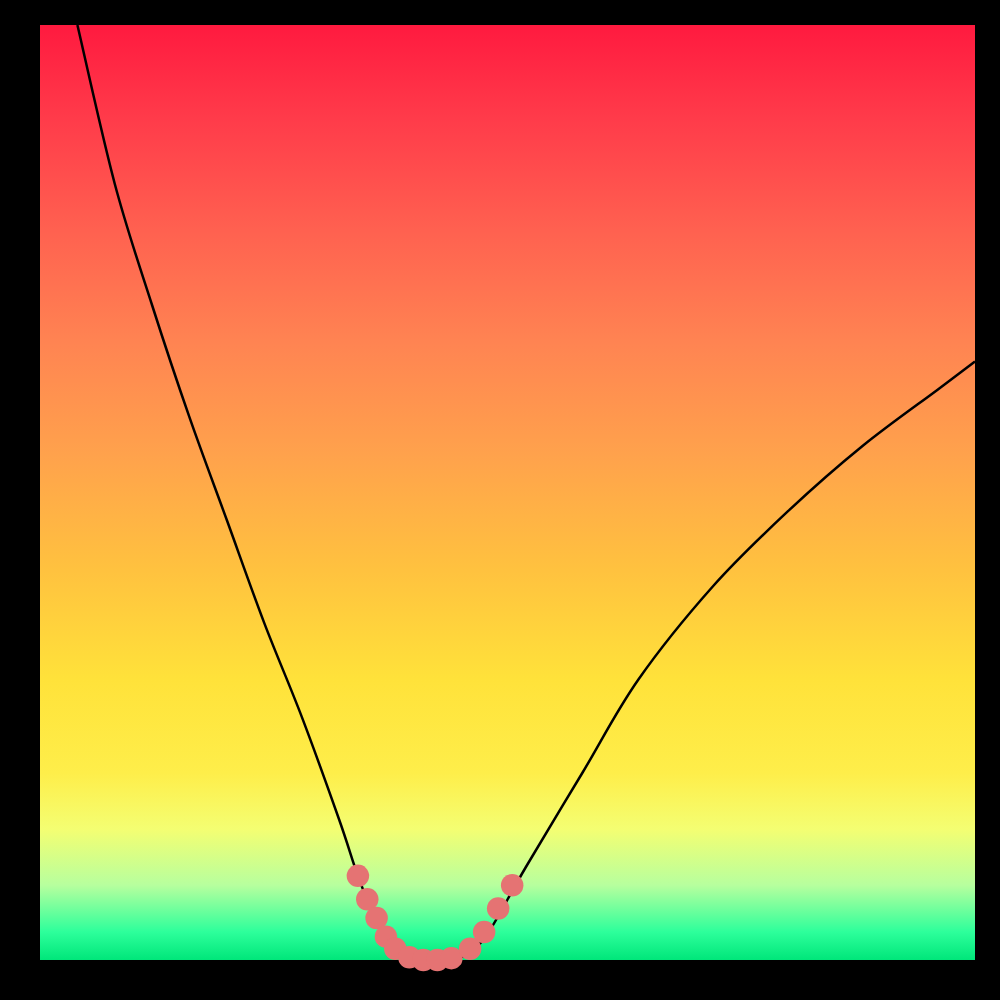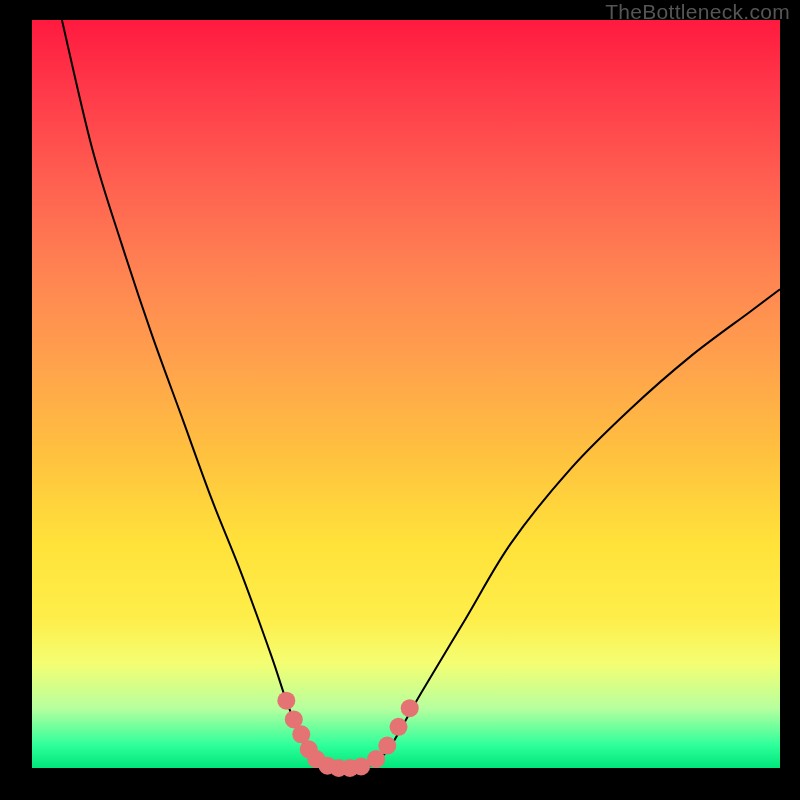--- a/index.html
+++ b/index.html
@@ -86,14 +86,13 @@
           <circle cx="306.68" cy="748.00" r="9" class="marker"></circle>
           <circle cx="317.90" cy="748.00" r="9" class="marker"></circle>
           <circle cx="329.12" cy="746.50" r="9" class="marker"></circle>
           <circle cx="344.08" cy="739.02" r="9" class="marker"></circle>
           <circle cx="355.30" cy="725.56" r="9" class="marker"></circle>
           <circle cx="366.52" cy="706.86" r="9" class="marker"></circle>
           <circle cx="377.74" cy="688.16" r="9" class="marker"></circle>
         </g>
     </svg>
   </div>
-  <div class="watermark">TheBottleneck.com</div>
 </div>
 
 </body></html>

